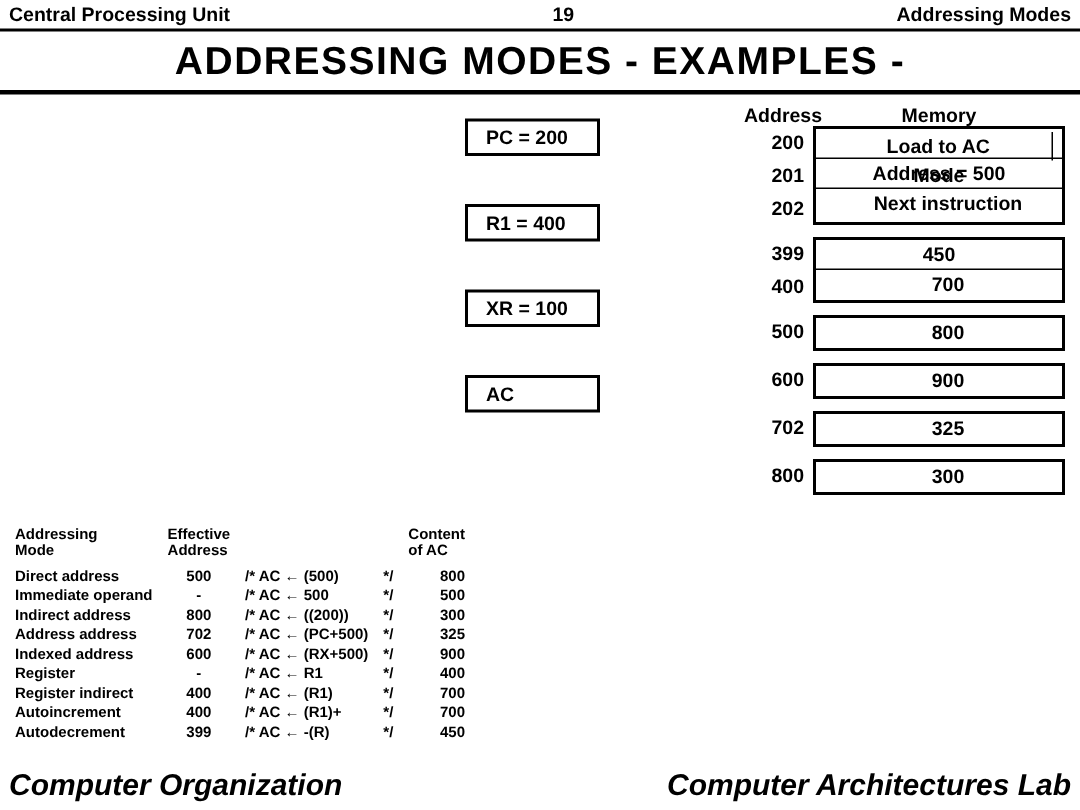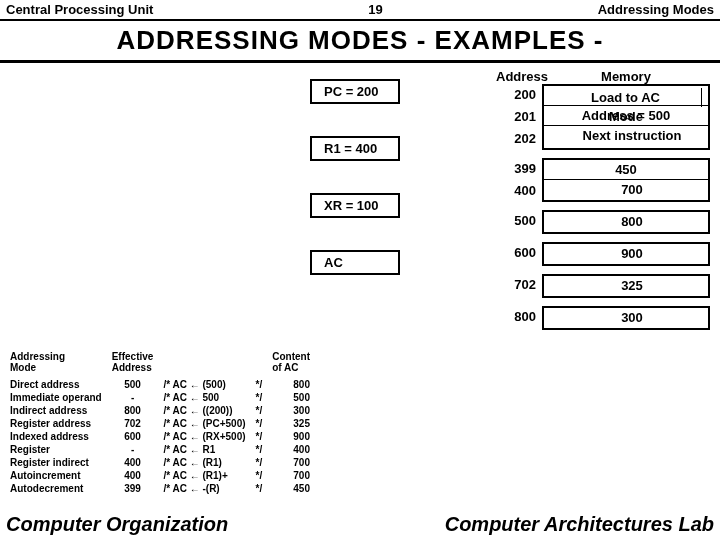--- a/index.html
+++ b/index.html
@@ -150,21 +150,21 @@
           <td style="text-align: right;">500</td>
         </tr>
         <tr>
           <td>Indirect address</td>
           <td style="text-align: center;">800</td>
           <td>/* AC ← ((200))</td>
           <td>*/</td>
           <td style="text-align: right;">300</td>
         </tr>
         <tr>
-          <td>Register address</td>
+          <td>Address address</td>
           <td style="text-align: center;">702</td>
           <td>/* AC ← (PC+500)</td>
           <td>*/</td>
           <td style="text-align: right;">325</td>
         </tr>
         <tr>
           <td>Indexed address</td>
           <td style="text-align: center;">600</td>
           <td>/* AC ← (RX+500)</td>
           <td>*/</td>

